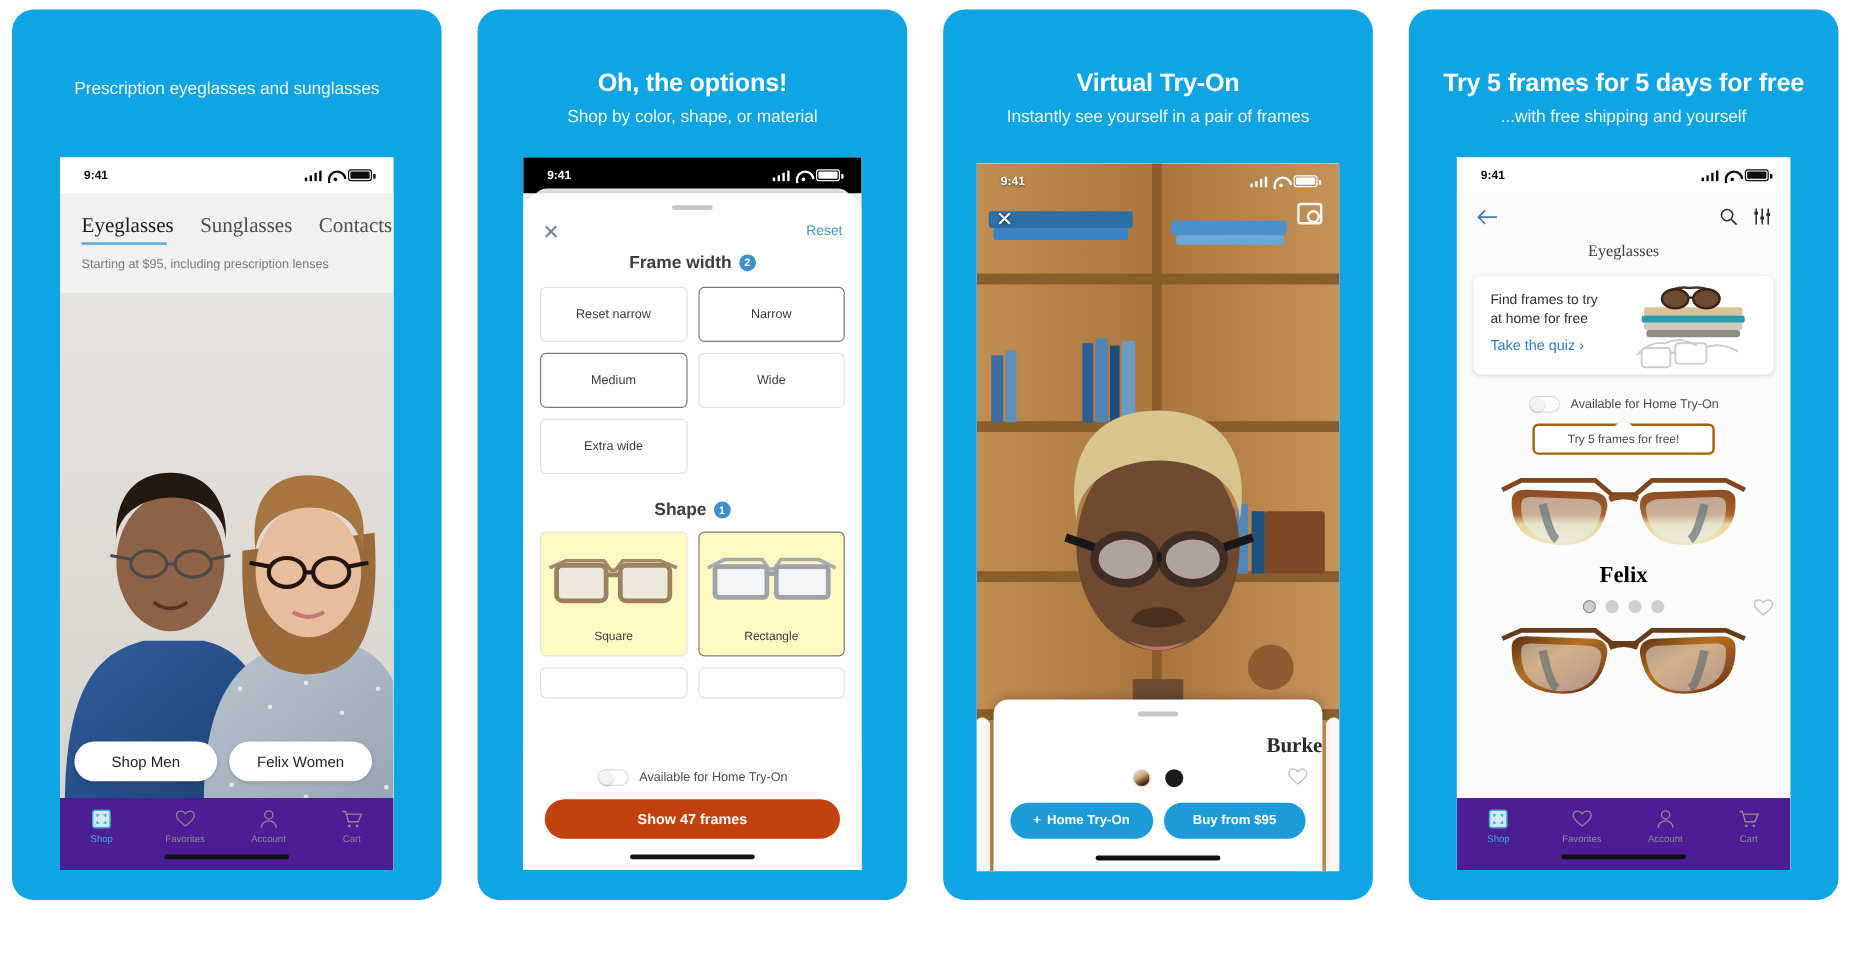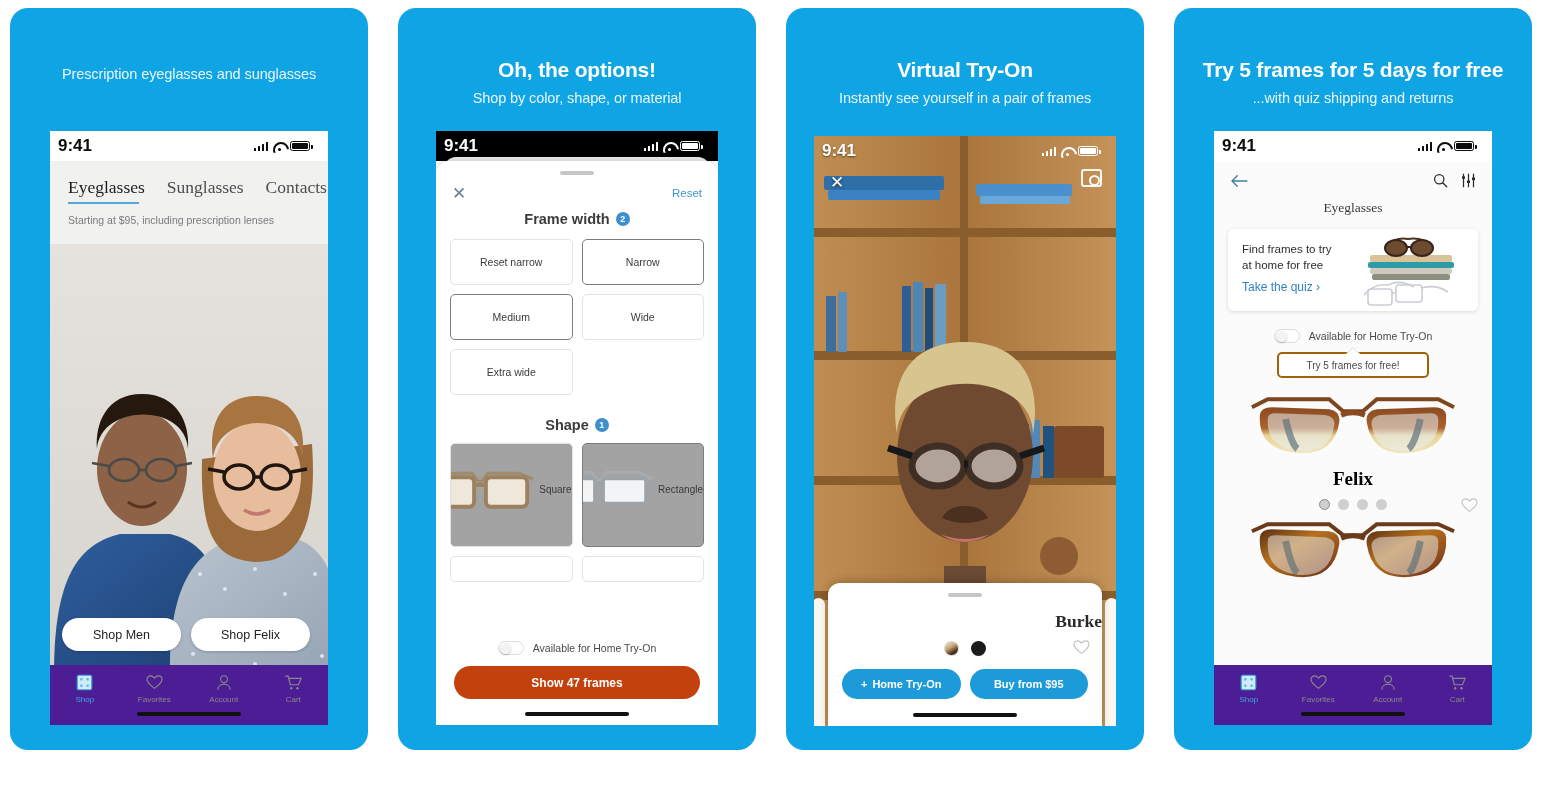--- a/index.html
+++ b/index.html
@@ -42,22 +42,22 @@
     width: 278px; height: 594px;
     background: #ffffff;
     overflow: hidden;
   }
   .phone.wide { left: 38px; width: 282px; }
   .phone.full { left: 28px; width: 302px; top: 128px; height: 590px; }
 
   
   .statusbar {
     height: 30px; display: flex; align-items: center;
-    justify-content: space-between; padding: 0 18px 0 8px;
-    font-size: 17px; font-weight: bold; color: #0c0c0c;
+    justify-content: space-between; padding: 0 18px 0 20px;
+    font-size: 10px; font-weight: bold; color: #0c0c0c;
   }
   .statusbar.dark { background: #000000; color: #ffffff; }
   .statusbar.overlay {
     position: absolute; left: 0; top: 0; right: 0; z-index: 6;
     color: #ffffff; text-shadow: 0 1px 2px rgba(0,0,0,.55);
   }
   .sb-right { display: flex; align-items: center; gap: 5px; }
   .bars { display: flex; align-items: flex-end; gap: 1.5px; height: 9px; }
   .bars i { width: 2.5px; background: currentColor; border-radius: .5px; display:block;}
   .bars i:nth-child(1){height:3px}.bars i:nth-child(2){height:5px}
@@ -141,22 +141,22 @@
   }
   .opt-grid { display: grid; grid-template-columns: 1fr 1fr; gap: 9px; padding: 12px 14px 0; }
   .opt {
     height: 46px; border: 1px solid #e2e2e2; border-radius: 5px;
     display: flex; align-items: center; justify-content: center;
     font-size: 10.5px; color: #3b3b3b; background: #fff;
   }
   .opt.sel { border: 1.4px solid #7c7c7c; }
   .shape-grid { display: grid; grid-template-columns: 1fr 1fr; gap: 9px; padding: 10px 14px 0; }
   .shape-card {
-    height: 104px; border: 1px solid #e2e2e2; border-radius: 5px; background: #a3a3a3;
-    display: flex; align-items: center; justify-content: flex-end;
+    height: 104px; border: 1px solid #e2e2e2; border-radius: 5px; background: #fef9c3;
+    display: flex; flex-direction: column; align-items: center; justify-content: flex-end;
     padding-bottom: 10px; position: relative; overflow: hidden;
   }
   .shape-card.sel { border: 1.4px solid #7c7c7c; }
   .shape-card .nm { font-size: 10px; color: #3b3b3b; }
   .shape-stub { height: 26px; border: 1px solid #e2e2e2; border-radius: 5px; }
   .sheet-foot {
     position: absolute; left: 0; right: 0; bottom: 0; height: 94px;
     background: #fff; padding: 0 18px; box-shadow: 0 -6px 10px rgba(255,255,255,.95);
   }
   .toggle-row { display: flex; align-items: center; justify-content: center; gap: 9px; padding-top: 10px; }
@@ -320,21 +320,21 @@
             <path d="M163 215 C168 168 248 166 252 215 C258 176 240 152 207 152 C172 152 158 178 163 215Z" fill="#a8743f"></path>
             <ellipse cx="189" cy="233" rx="15" ry="12" fill="none" stroke="#20160f" stroke-width="3.5"></ellipse>
             <ellipse cx="226" cy="233" rx="15" ry="12" fill="none" stroke="#20160f" stroke-width="3.5"></ellipse>
             <path d="M204 233 L211 233 M174 228 L158 225 M241 228 L257 225" stroke="#20160f" stroke-width="3.5" fill="none"></path>
             <path d="M194 266 Q207 274 220 266" stroke="#c2796e" stroke-width="3.5" fill="none"></path>
           </svg>
         </div>
 
         <div class="shop-btns">
           <div class="pill">Shop Men</div>
-          <div class="pill">Shop Felix</div>
+          <div class="pill">Felix Women</div>
         </div>
 
         <div class="tabbar">
           <div class="tabitem active">
             <span class="ic">
               <svg width="17" height="17" viewBox="0 0 20 20">
                   <rect x="1.5" y="1.5" width="17" height="17" rx="2" fill="#cfeaf8" stroke="#3fa9e0" stroke-width="1.4"></rect>
                   <path d="M5 6h3M12 6h3M5 14h3M12 14h3M6 5v3M14 5v3M6 12v3M14 12v3" stroke="#3fa9e0" stroke-width="1.2"></path>
                 </svg>
             </span>
@@ -556,21 +556,21 @@
           </div>
         </div>
       </div>
       <div class="home-ind"></div>
     </div>
   </div>
 
   <div class="panel">
     <div class="panel-head">
       <div class="panel-title">Try 5 frames for 5 days for free</div>
-      <div class="panel-sub">...with quiz shipping and returns</div>
+      <div class="panel-sub">...with free shipping and yourself</div>
     </div>
 
     <div class="phone">
       <div class="statusbar">
         <span>9:41</span>
         <span class="sb-right">
           <span class="bars">
               <i></i>
               <i></i>
               <i></i>

